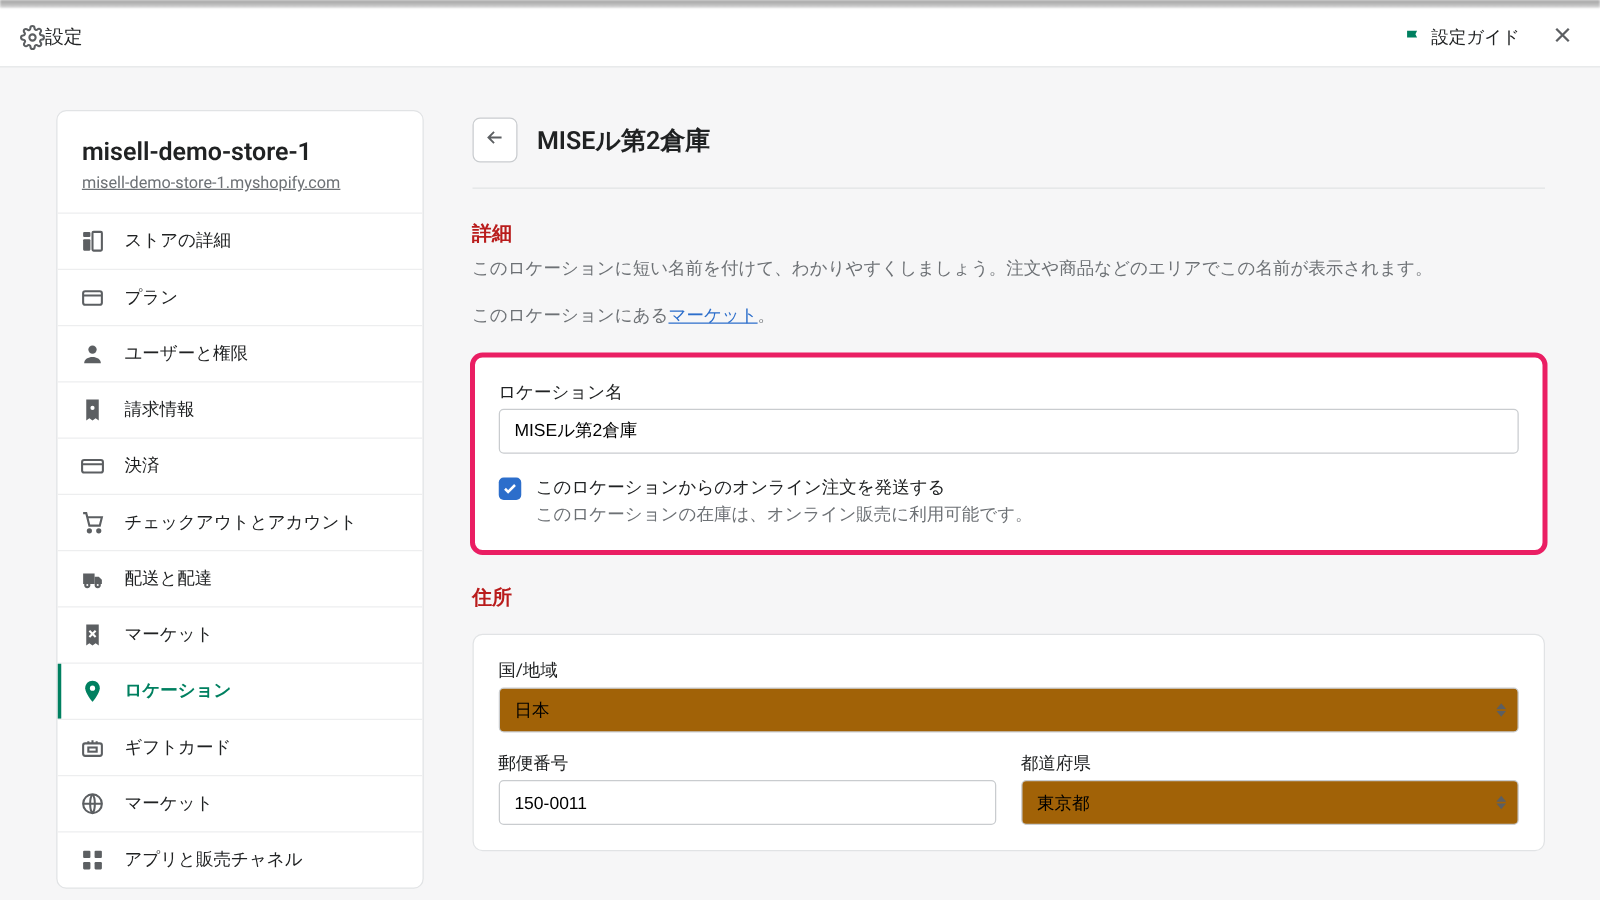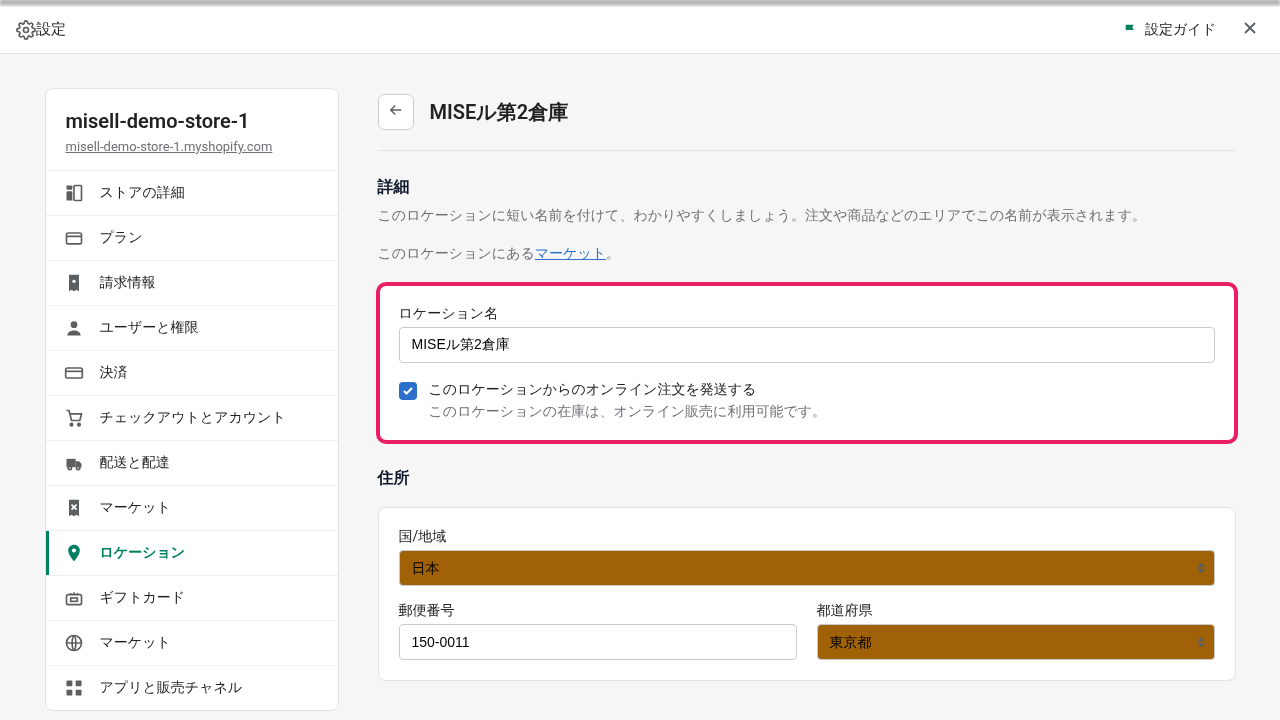--- a/index.html
+++ b/index.html
@@ -22,21 +22,21 @@
   .nav-item { display:flex; align-items:center; gap:16px; padding: 12px 18px; border-top:1px solid #edeeef; font-size:14px; color:#202223; cursor:pointer; position:relative;}
   .nav-item .nav-icon { width:20px; height:20px; color:#5c5f62; display:flex; align-items:center; justify-content:center;}
   .nav-item.active { color:#008060; font-weight:600; }
   .nav-item.active .nav-icon { color:#008060; }
   .nav-item.active::before { content:""; position:absolute; left:0; top:0; bottom:0; width:3px; background:#008060;}
   .main { width: 858px; }
   .page-head { display:flex; align-items:center; gap:16px; padding: 6px 0 20px 0; border-bottom:1px solid #e1e3e5;}
   .back-btn { width:36px; height:36px; border:1px solid #c9cccf; border-radius:6px; background:#fff; display:flex; align-items:center; justify-content:center; cursor:pointer; color:#5c5f62;}
   .page-title { font-size:20px; font-weight:600; color:#202223;}
   .section { margin-top: 26px;}
-  .section-title { font-size:16px; font-weight:600; margin-bottom:6px; color:#0f172a;}
+  .section-title { font-size:16px; font-weight:600; margin-bottom:6px; color:#b91c1c;}
   .section-desc { font-size:14px; color:#6d7175; line-height:1.7;}
   .section-desc a { color:#2c6ecb; text-decoration:underline; cursor:pointer;}
   .card { background:#fff; border:1px solid #e1e3e5; border-radius:8px; padding:20px; margin-top:18px;}
   .card.highlight { outline:4px solid #ea1e63; outline-offset:-2px; border-radius:8px;}
   .field-label { font-size:14px; color:#202223; margin-bottom:4px;}
   .text-input { width:100%; height:36px; border:1px solid #c9cccf; border-radius:4px; padding: 0 12px; font-size:14px; background:#fff; }
   .checkbox-row { display:flex; gap:12px; margin-top:18px; align-items:flex-start;}
   .checkbox { width:18px; height:18px; border-radius:4px; background:#2c6ecb; display:flex; align-items:center; justify-content:center; flex-shrink:0; margin-top:1px; cursor:pointer;}
   .checkbox svg { color:#fff;}
   .checkbox-texts .cb-label { font-size:14px; color:#202223;}
@@ -103,34 +103,34 @@
             <svg width="20" height="20" viewBox="0 0 24 24" fill="none" stroke="currentColor" stroke-width="2">
               <rect x="3" y="6" width="18" height="13" rx="2"></rect>
               <path d="M3 10h18"></path>
             </svg>
           </span>
           <span>プラン</span>
         </div>
         <div class="nav-item">
           <span class="nav-icon">
             <svg width="20" height="20" viewBox="0 0 24 24" fill="currentColor">
+              <circle cx="12" cy="8" r="4"></circle>
+              <path d="M4 21c0-4 4-6 8-6s8 2 8 6z"></path>
+            </svg>
+          </span>
+          <span>ユーザーと権限</span>
+        </div>
+        <div class="nav-item">
+          <span class="nav-icon">
+            <svg width="20" height="20" viewBox="0 0 24 24" fill="currentColor">
               <path d="M6 2h12v20l-3-2-3 2-3-2-3 2z"></path>
               <circle cx="12" cy="10" r="2" fill="#fff"></circle>
             </svg>
           </span>
           <span>請求情報</span>
-        </div>
-        <div class="nav-item">
-          <span class="nav-icon">
-            <svg width="20" height="20" viewBox="0 0 24 24" fill="currentColor">
-              <circle cx="12" cy="8" r="4"></circle>
-              <path d="M4 21c0-4 4-6 8-6s8 2 8 6z"></path>
-            </svg>
-          </span>
-          <span>ユーザーと権限</span>
         </div>
         <div class="nav-item">
           <span class="nav-icon">
             <svg width="20" height="20" viewBox="0 0 24 24" fill="none" stroke="currentColor" stroke-width="2">
               <rect x="2" y="6" width="20" height="12" rx="2"></rect>
               <path d="M2 10h20"></path>
             </svg>
           </span>
           <span>決済</span>
         </div>

